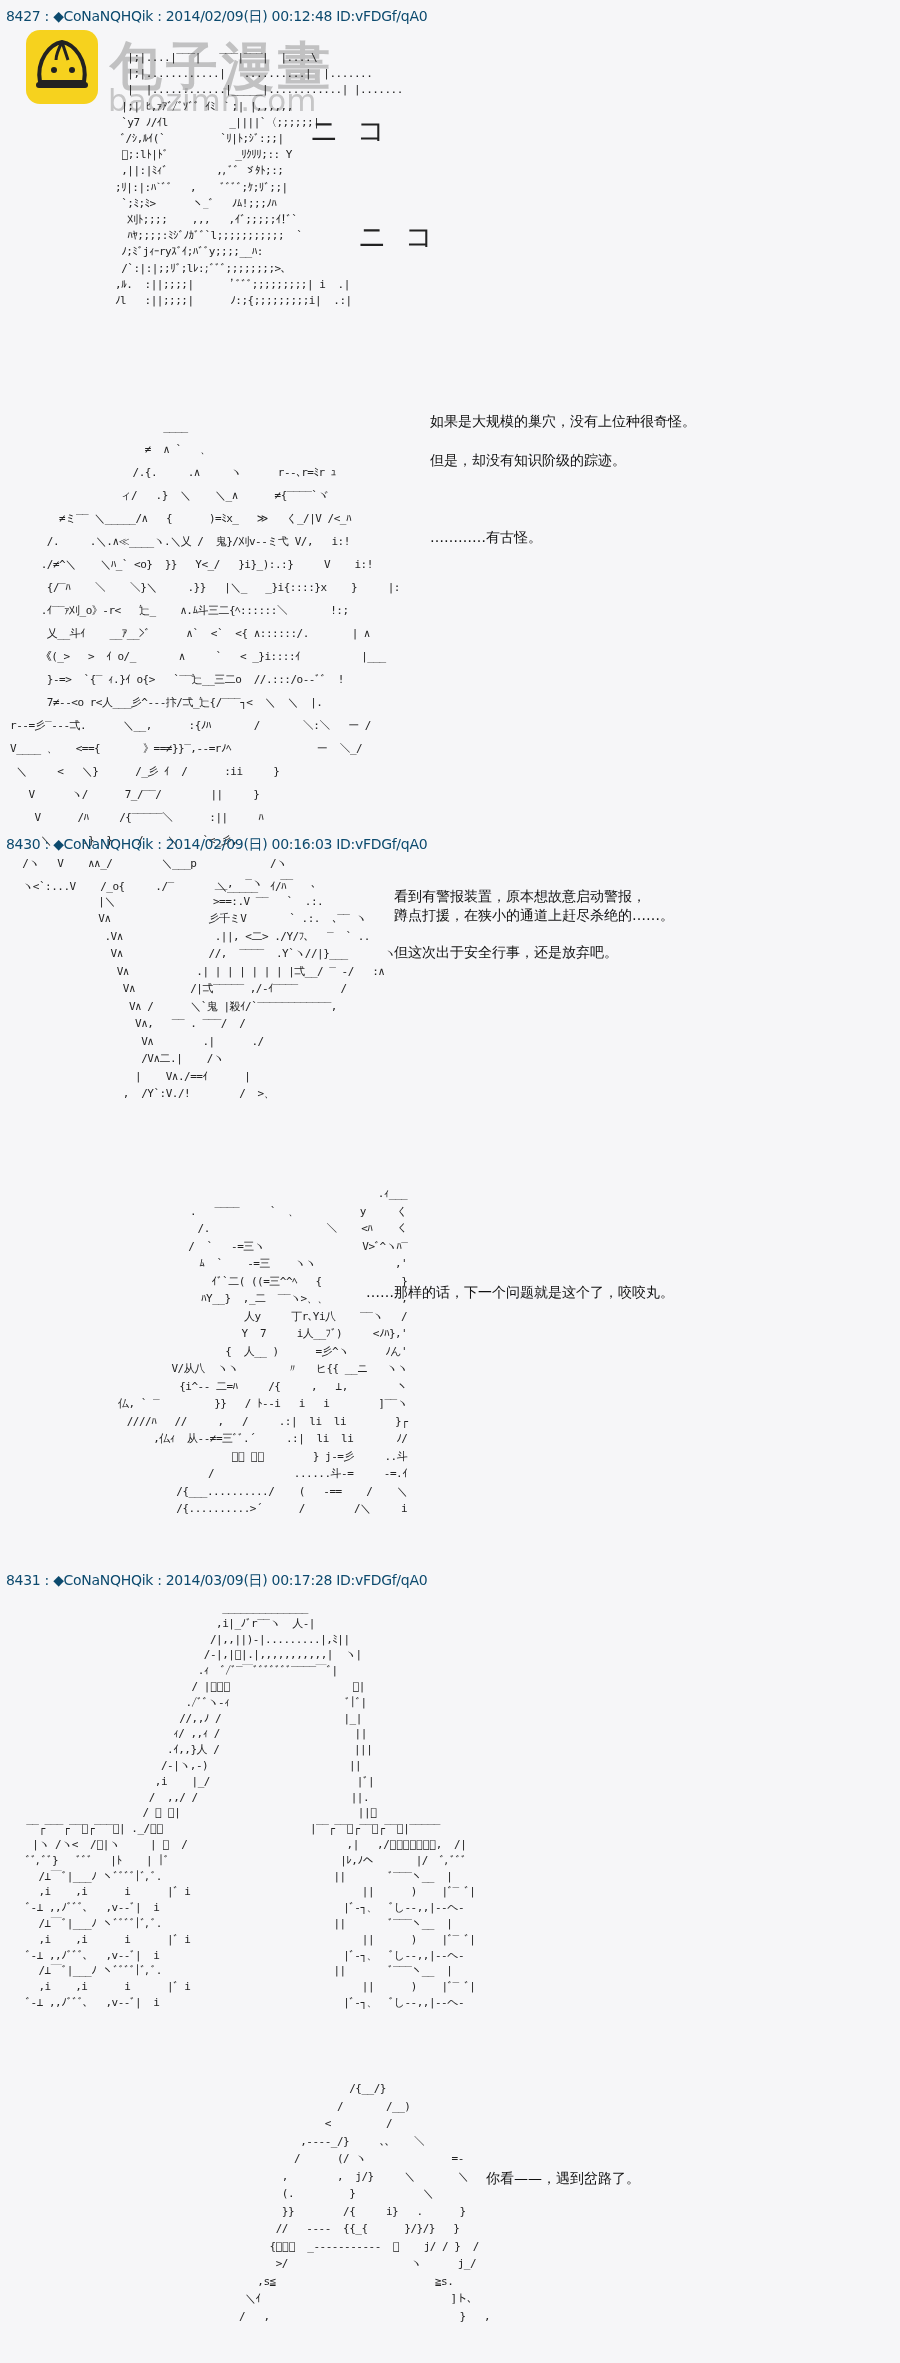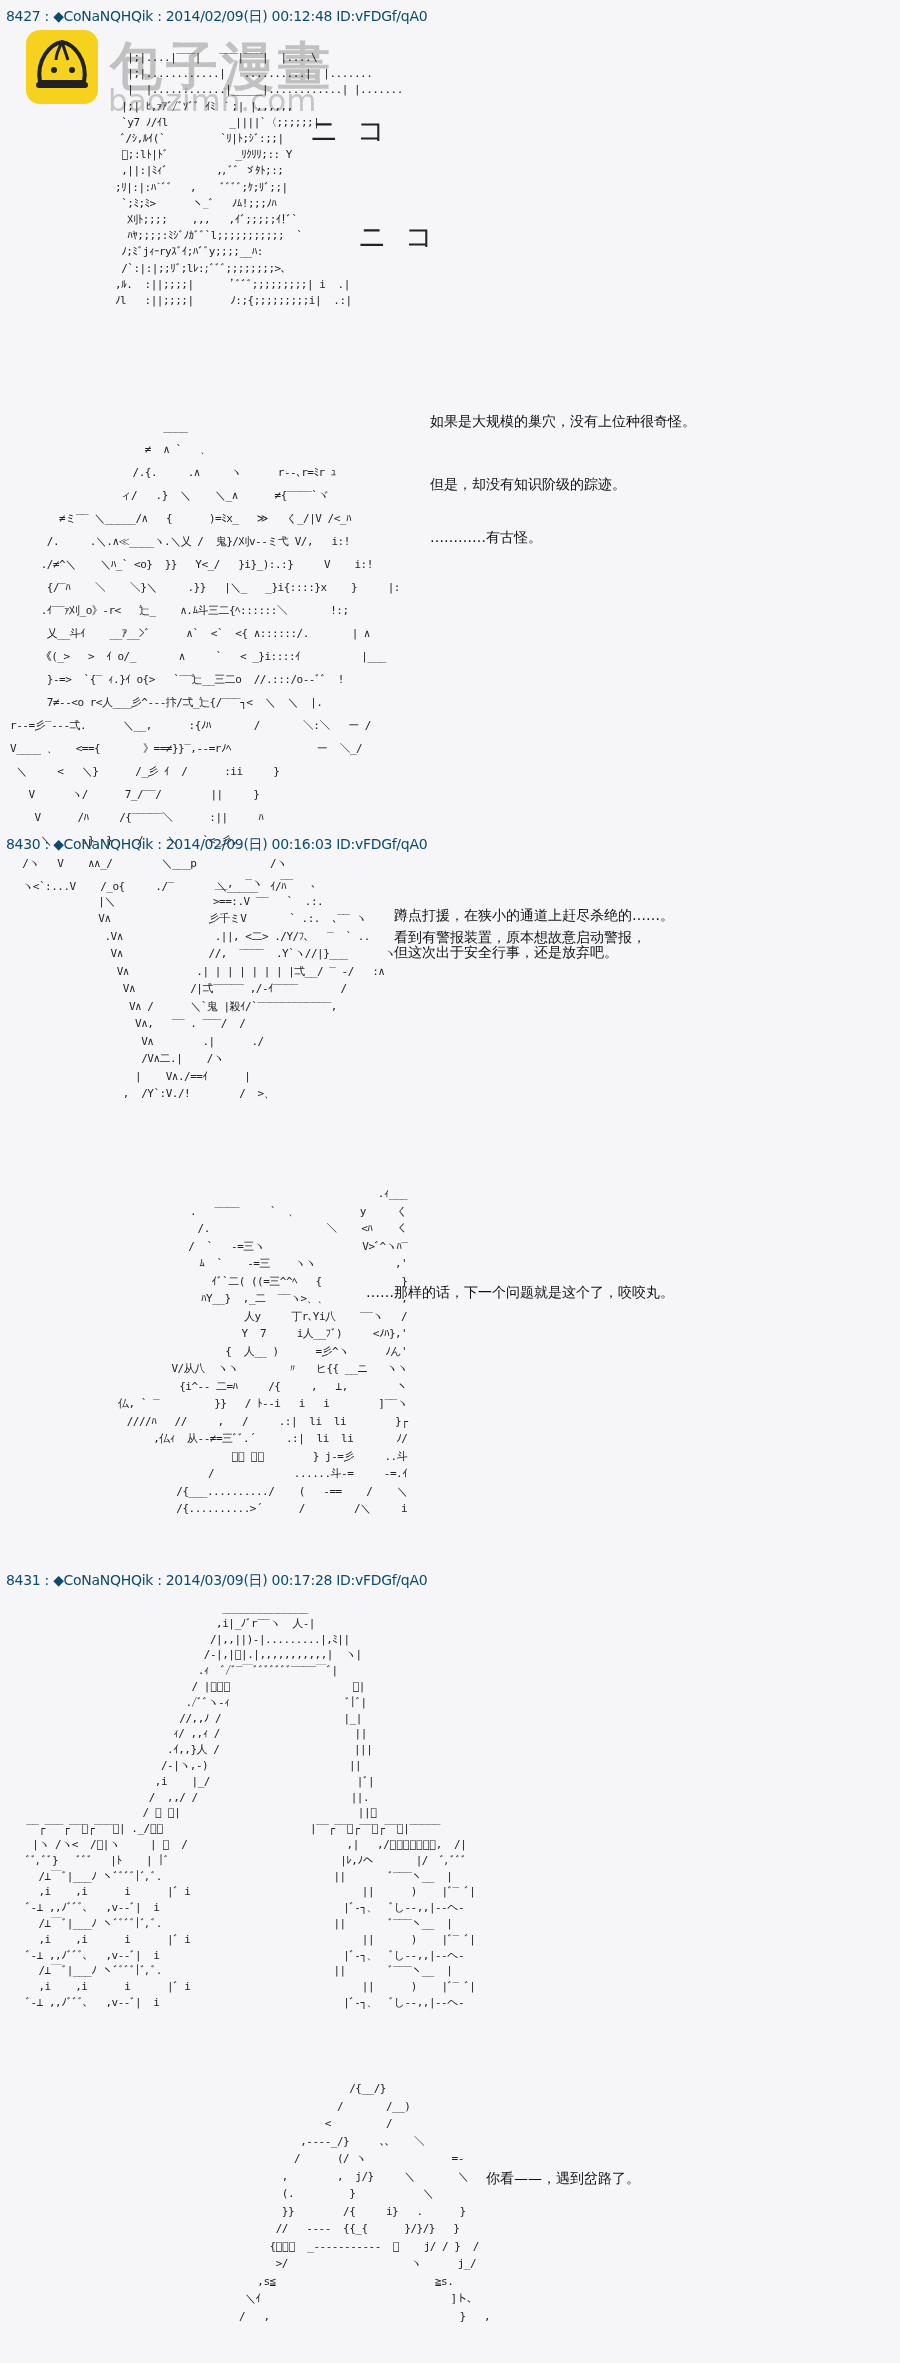--- a/index.html
+++ b/index.html
@@ -84,38 +84,38 @@
        7≠‐‐&lt;o r&lt;人___彡^‐‐‐抃/弌_辷{/‾‾‾┐&lt;  ＼  ＼  |.
  r‐‐=彡‾‐‐‐弌.      ＼__,      :{ﾉﾊ       /       ＼:＼   ー /
  V____ 、   &lt;=={       》==≠}}‾,‐‐=rﾉﾍ              ー  ＼_/
   ＼     &lt;   ＼}      /_彡 ｲ  /      :ii     }
     V      ヽ/      7_/‾‾/        ||     }
      V      /ﾊ     /{‾‾‾‾‾＼      :||     ﾊ
       ＼     .}  }    /    ＼    `&lt;_彡,
    /ヽ   V    ∧∧_/        ＼___p            /ヽ
    ヽ&lt;`:...V    /_o{     ./‾       ＼_____  ｲ/ﾊ</pre>
 <div class="dialogue" style="left:430px; top:411px;">如果是大规模的巢穴，没有上位种很奇怪。</div>
-<div class="dialogue" style="left:430px; top:474px;text-align:right;">但是，却没有知识阶级的踪迹。</div>
+<div class="dialogue" style="left:430px; top:450px;text-align:right;">但是，却没有知识阶级的踪迹。</div>
 <div class="dialogue" style="left:430px; top:527px;">…………有古怪。</div>
 
 <div class="post-header" style="top:836px;">8430 : ◆CoNaNQHQik : 2014/02/09(日) 00:16:03 ID:vFDGf/qA0</div>
 <pre class="aa" style="left:80px; top:875px; line-height:17.5px;">                      __,  ‾ヽ   ‾‾   ､
    |＼                &gt;==:.V ‾‾   `  .:. 
    V∧                彡千ミV       ` .:.  ､‾‾ ヽ
     .V∧               .||, &lt;二&gt; ./Y/ﾌ､   ‾  ` ..
      V∧              //,  ‾‾‾‾  .Y`ヽ//|}___      ヽ
       V∧           .| | | | | | | |弌__/ ‾ -/   :∧
        V∧         /|弌‾‾‾‾‾ ,/‐ｲ‾‾‾‾       /
         V∧ /      ＼`鬼 |殺ｲ/`‾‾‾‾‾‾‾‾‾‾‾‾,
          V∧,   ‾‾ . ‾‾‾/  /
           V∧        .|      ./
           /V∧二.|    /ヽ
          |    V∧./==ｲ      |
        ,  /Y`:V./!        /  &gt;、</pre>
-<div class="dialogue" style="left:394px; top:887px; line-height:19px;margin-top:41px;">看到有警报装置，原本想故意启动警报，</div>
+<div class="dialogue" style="left:394px; top:887px; line-height:19px;">看到有警报装置，原本想故意启动警报，</div>
 <div class="dialogue" style="left:394px; top:906px; line-height:19px;">蹲点打援，在狭小的通道上赶尽杀绝的……。</div>
 <div class="dialogue" style="left:394px; top:942px;">但这次出于安全行事，还是放弃吧。</div>
 
 <pre class="aa" style="left:60px; top:1185px; line-height:17.5px;text-align:right;">                                              .ｨ___
                .   ‾‾‾‾     `  、          y     く
             /.                   ＼    &lt;ﾊ    く
           /  `   ‐=三ヽ                V&gt;ﾞ^ヽﾊ‾
          ﾑ  `    ‐=三    ヽヽ             ,'
       ｲﾞ`二( ((=三^^ﾍ   {             }
       ﾊY__}  ,_二  ‾‾ヽ&gt;、、            ,

